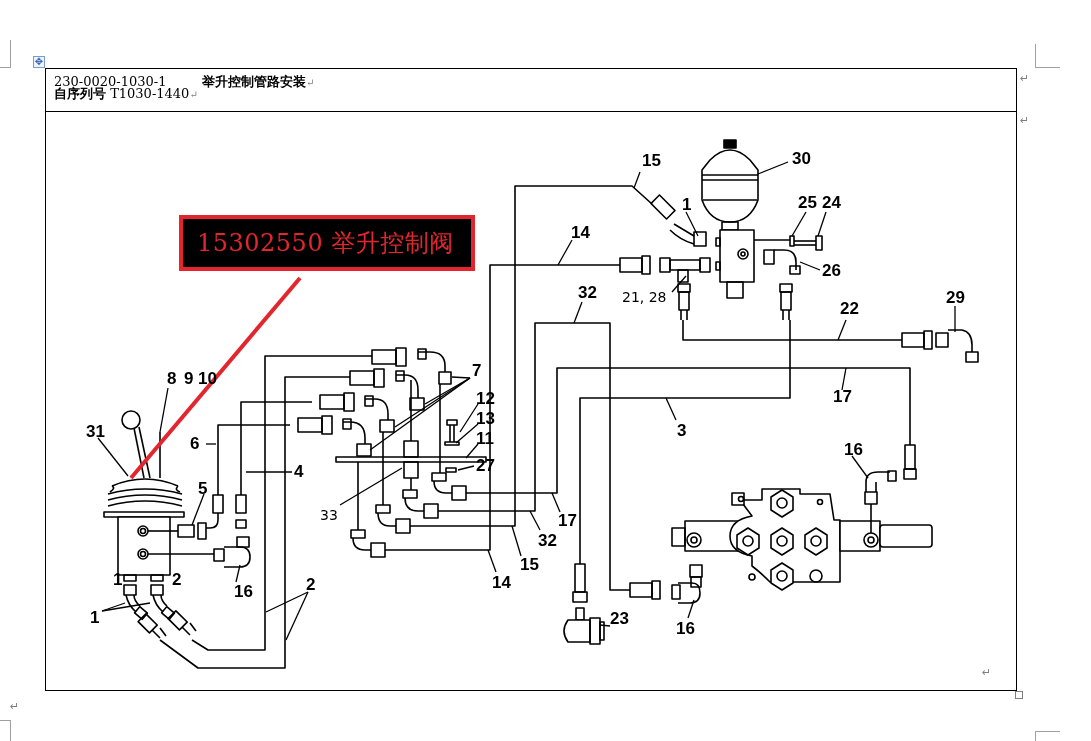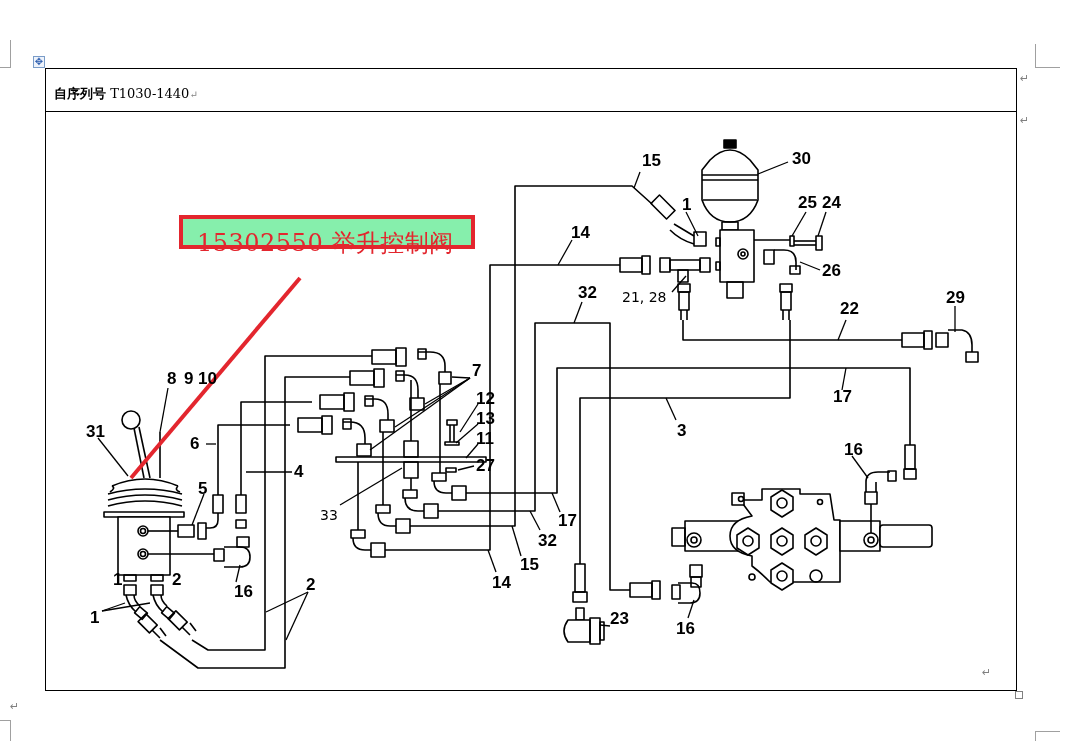--- a/index.html
+++ b/index.html
@@ -15,35 +15,38 @@
   .hdr-line { position:absolute; left:8px; font-family:"DejaVu Serif", serif; font-size:13px; color:#000; white-space:nowrap; }
   #hdr-line1 { top:4px; }
   #hdr-line2 { top:16px; }
   #part-number { display:inline-block; width:148px; }
   .para-mark { color:#808080; font-size:10px; }
   .side-para { position:absolute; color:#808080; font-size:11px; }
   #resize-handle { position:absolute; left:1015px; top:691px; width:6px; height:6px; border:1px solid #808080; background:#fff; }
   #diagram { position:absolute; left:0; top:0; }
   .lbl { font-family:"Liberation Sans", sans-serif; font-weight:bold; font-size:17px; fill:#000; transform-box: fill-box; }
   .lbl-thin { font-family:"DejaVu Sans", sans-serif; font-size:14px; fill:#000; }
-  #callout-box { position:absolute; left:179px; top:215px; width:296px; height:34px; border:4px solid #e3262e; box-sizing:border-box; background:#86efac; }
+  #callout-box { position:absolute; left:179px; top:215px; width:296px; height:56px; border:4px solid #e3262e; box-sizing:border-box; background:#000000; }
   #callout-text { position:absolute; left:14px; top:8px; font-family:"DejaVu Serif", serif; font-size:24px; color:#e3262e; white-space:nowrap; letter-spacing:0.5px; }
 </style>
 </head>
 <body>
 
 <div class="crop" id="crop-tl"></div>
 <div class="crop" id="crop-tr"></div>
 <div class="crop" id="crop-bl"></div>
 <div class="crop" id="crop-br"></div>
 
 <div id="table-handle">✥</div>
 
 <div id="doc-table">
   <div id="header-cell">
+    <div class="hdr-line" id="hdr-line1">
+      <span id="part-number">230-0020-1030-1</span><span style="font-weight:bold">举升控制管路安装</span><span class="para-mark">↵</span>
+    </div>
     <div class="hdr-line" id="hdr-line2">
       <span style="font-weight:bold">自序列号</span> <span>T1030-1440</span><span class="para-mark">↵</span>
     </div>
   </div>
 </div>
 
 <span class="side-para" style="left:1020px;top:72px">↵</span>
 <span class="side-para" style="left:1020px;top:114px">↵</span>
 <span class="side-para" style="left:982px;top:666px">↵</span>
 <span class="side-para" style="left:10px;top:700px">↵</span>

